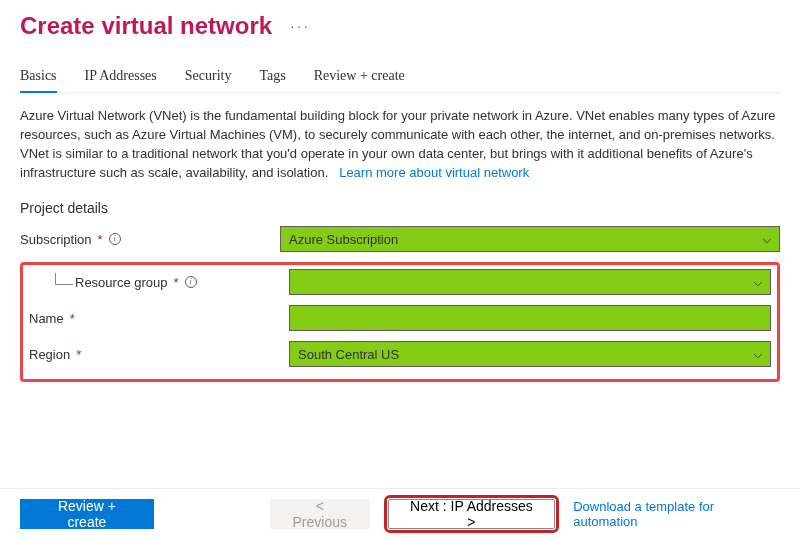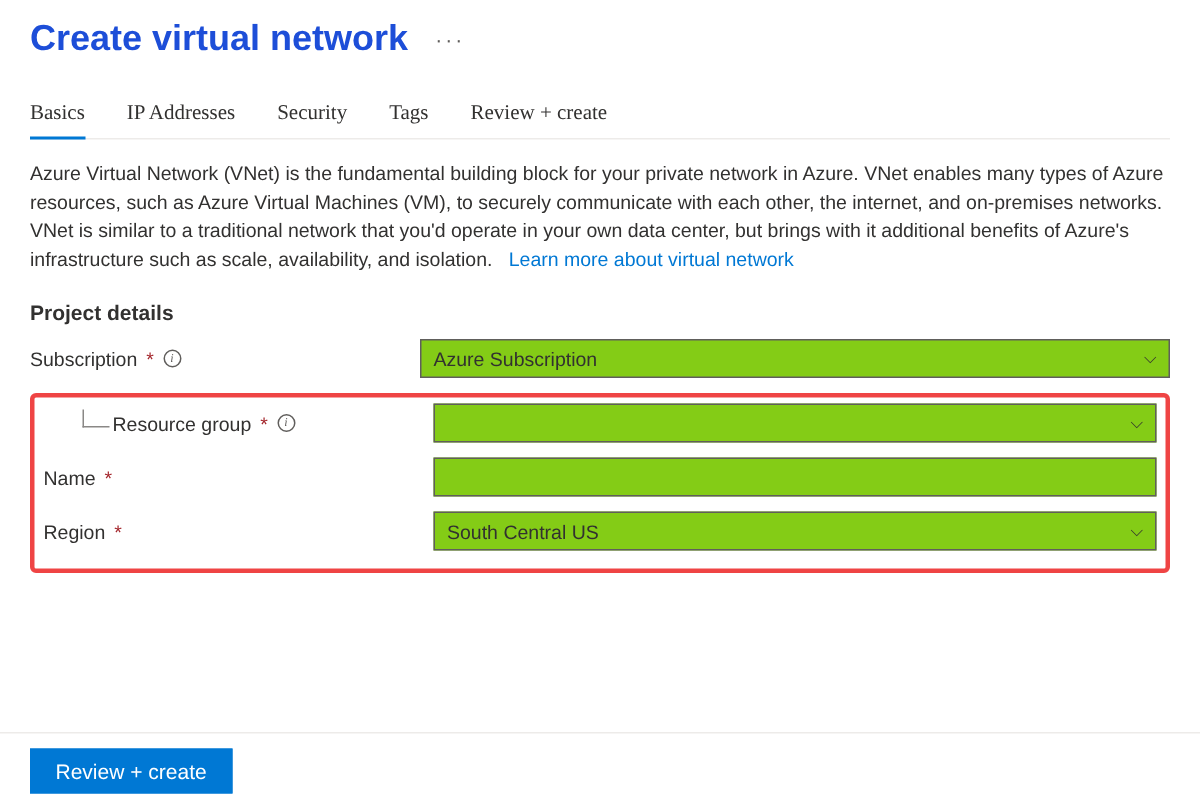--- a/index.html
+++ b/index.html
@@ -8,35 +8,35 @@
     font-size: 13px;
     color: #323130;
     background: #fff;
     width: 800px;
     height: 539px;
     padding: 0;
     overflow: hidden;
   }
   .page { padding: 12px 20px 0 20px; }
   .header { display: flex; align-items: center; gap: 18px; margin-bottom: 28px; }
-  .page-title { font-size: 24px; font-weight: 600; color: #1d4ed8; }
+  .page-title { font-size: 24px; font-weight: 600; color: #be185d; }
   .ellipsis { font-size: 14px; color: #605e5c; letter-spacing: 2px; cursor: pointer; }
   .tabs { display: flex; gap: 28px; border-bottom: 1px solid #edebe9; margin-bottom: 14px; font-family: Liberation Serif, serif; }
   .tab { padding: 0 0 8px 0; font-size: 14px; color: #323130; cursor: pointer; position: relative; }
   .tab.active { font-weight: 400; }
   .tab.active::after {
     content: "";
     position: absolute;
     left: 0; right: 0; bottom: -1px;
     height: 2px;
     background: #0078d4;
   }
   .description { font-size: 13px; line-height: 1.45; color: #323130; margin-bottom: 18px; }
   .description a, .link { color: #0078d4; text-decoration: none; cursor: pointer; }
-  .section-heading { font-weight: 700; font-size: 14px; margin: 10px 0 10px 0; }
+  .section-heading { font-weight: 400; font-size: 14px; margin: 10px 0 10px 0; }
   .form-row { display: flex; align-items: center; margin-bottom: 10px; min-height: 26px; }
   .form-label { width: 260px; display: flex; align-items: center; gap: 6px; font-size: 13px; padding-right: 10px; }
   .form-label.indent { padding-left: 46px; }
   .req { color: #a4262c; }
   .info-icon {
     width: 12px; height: 12px; border: 1px solid #605e5c; border-radius: 50%;
     display: inline-flex; align-items: center; justify-content: center;
     font-size: 8px; color: #605e5c; font-style: italic; font-family: Georgia, serif;
     line-height: 1;
   }
@@ -187,13 +187,16 @@
         </div>
       </div>
     </div>
 
   </div>
 </div>
 
 <div class="footer">
   <button class="btn btn-primary">Review + create</button>
   <div style="flex:0 0 80px"></div>
+  <button class="btn btn-disabled">&lt; Previous</button>
+  <button class="btn btn-highlight">Next : IP Addresses &gt;</button>
+  <a class="footer-link">Download a template for automation</a>
 </div>
 
 </body></html>

